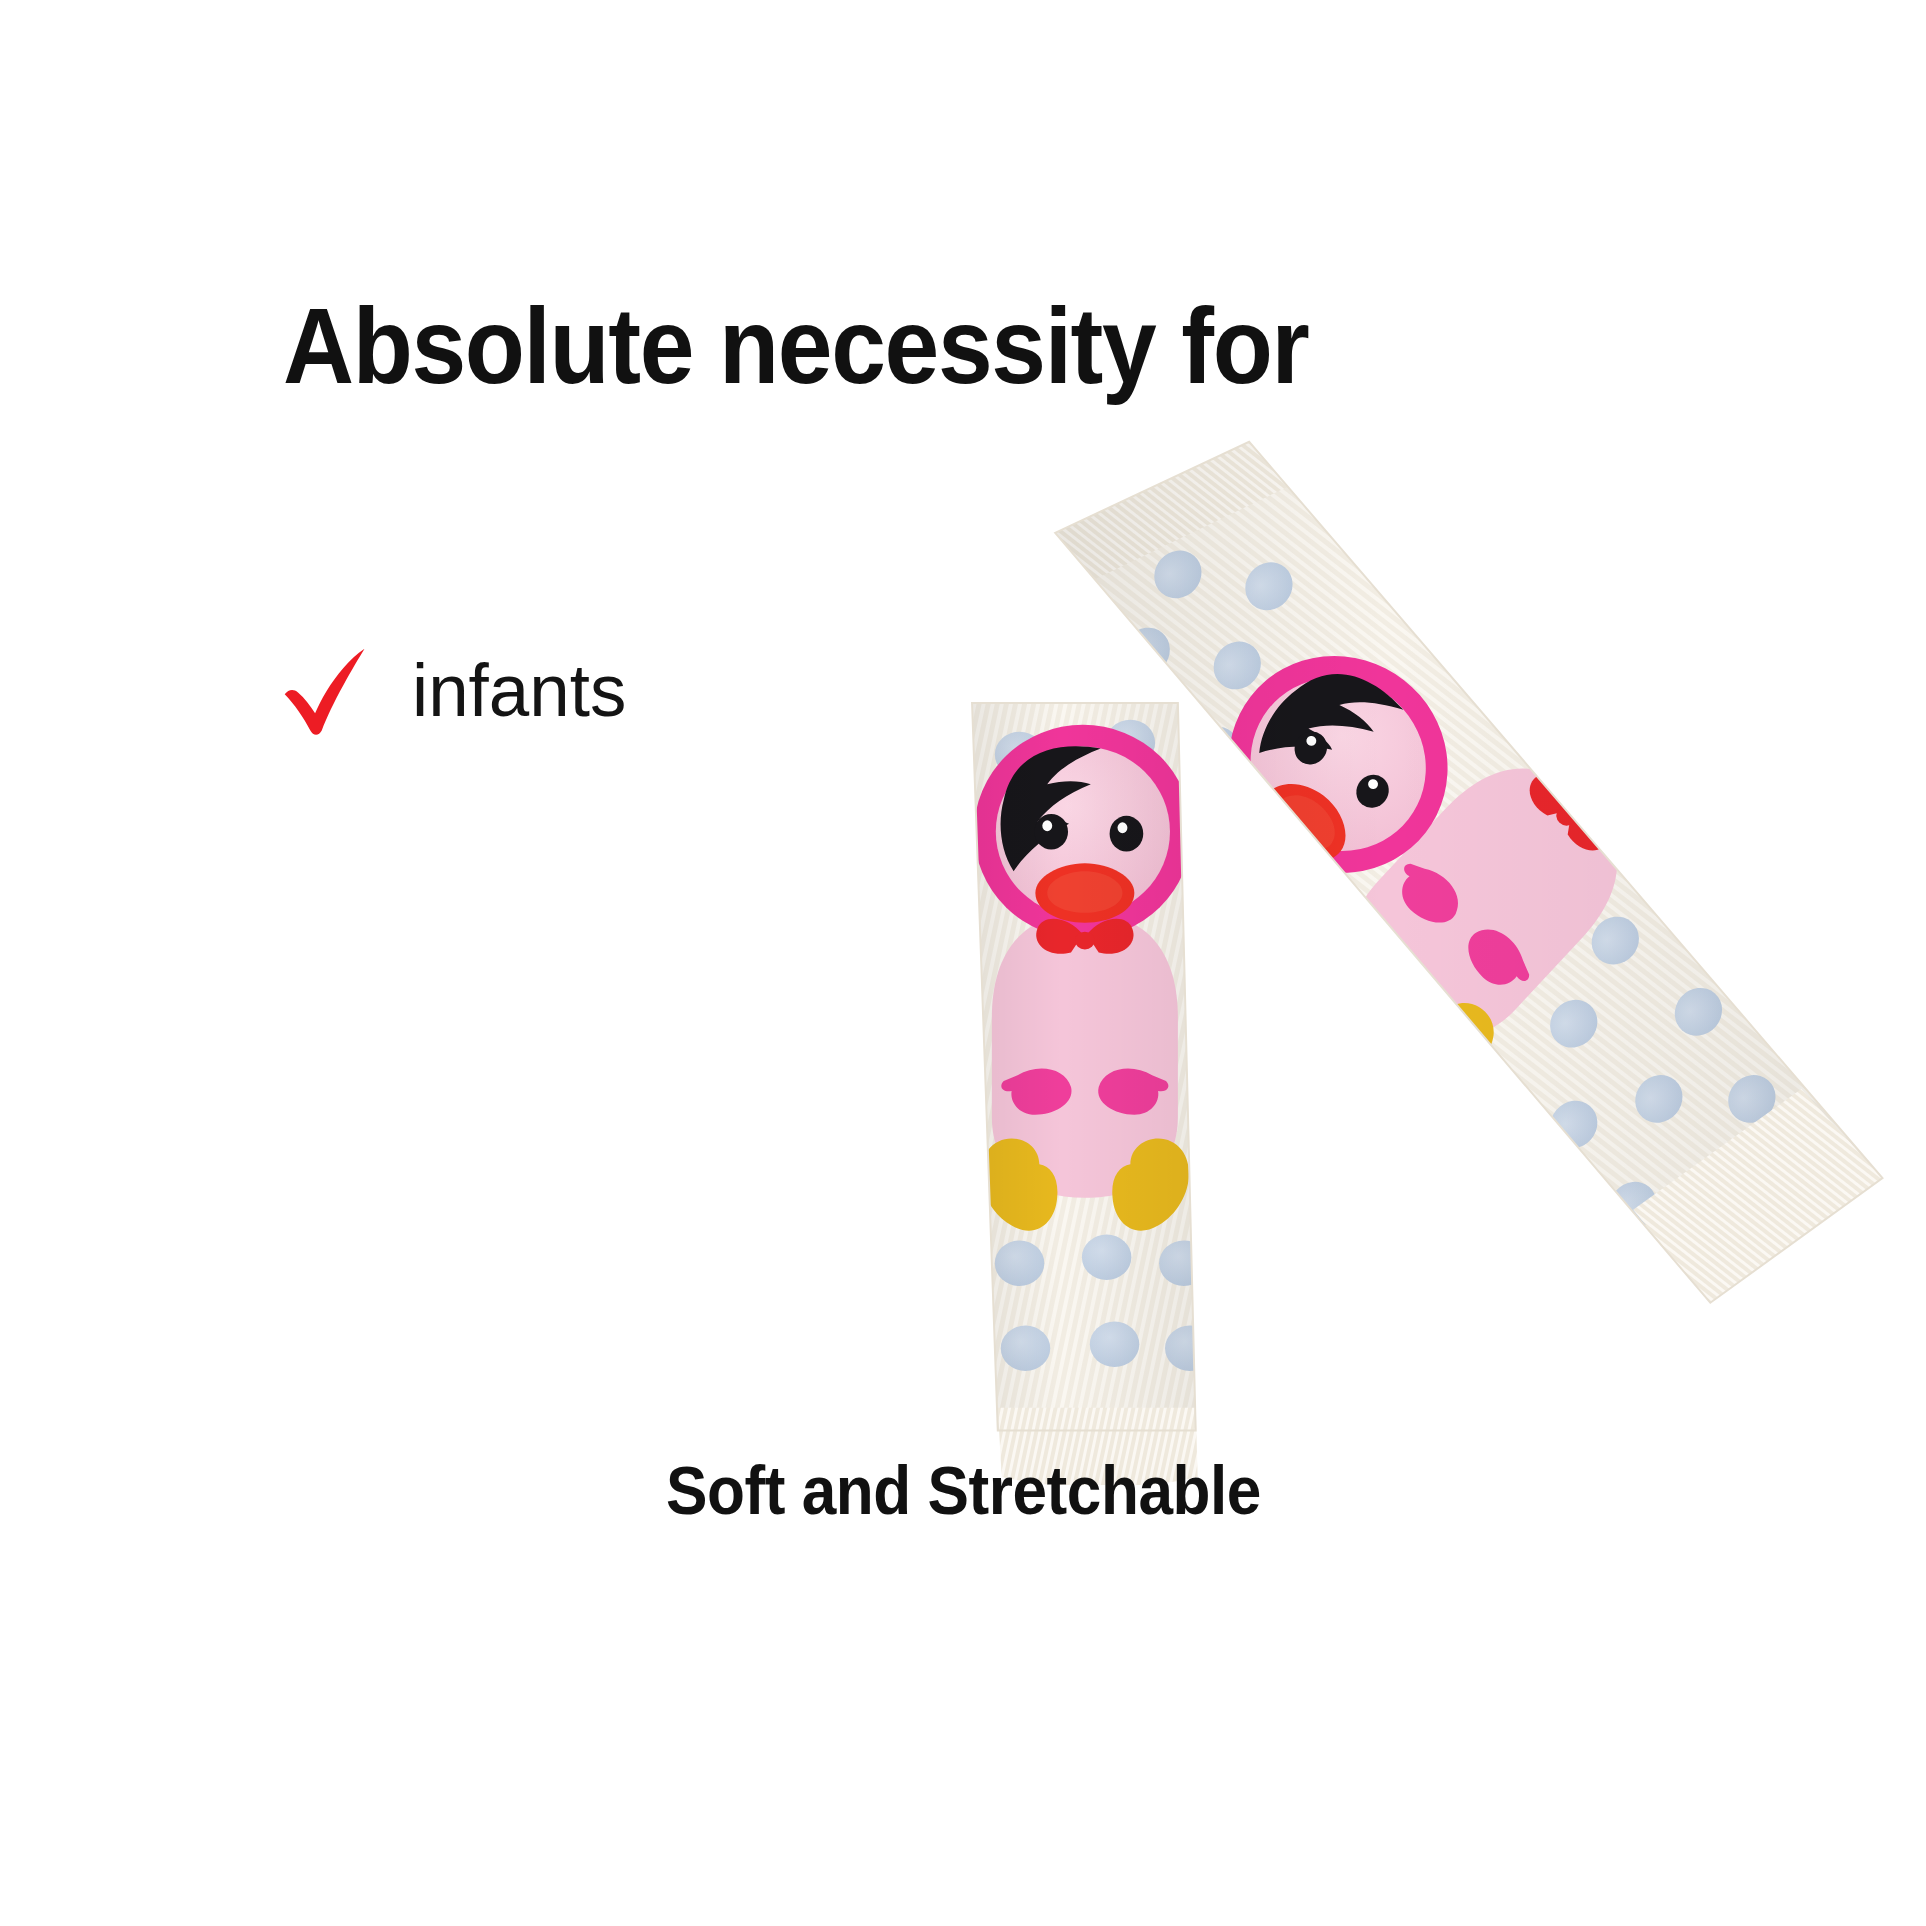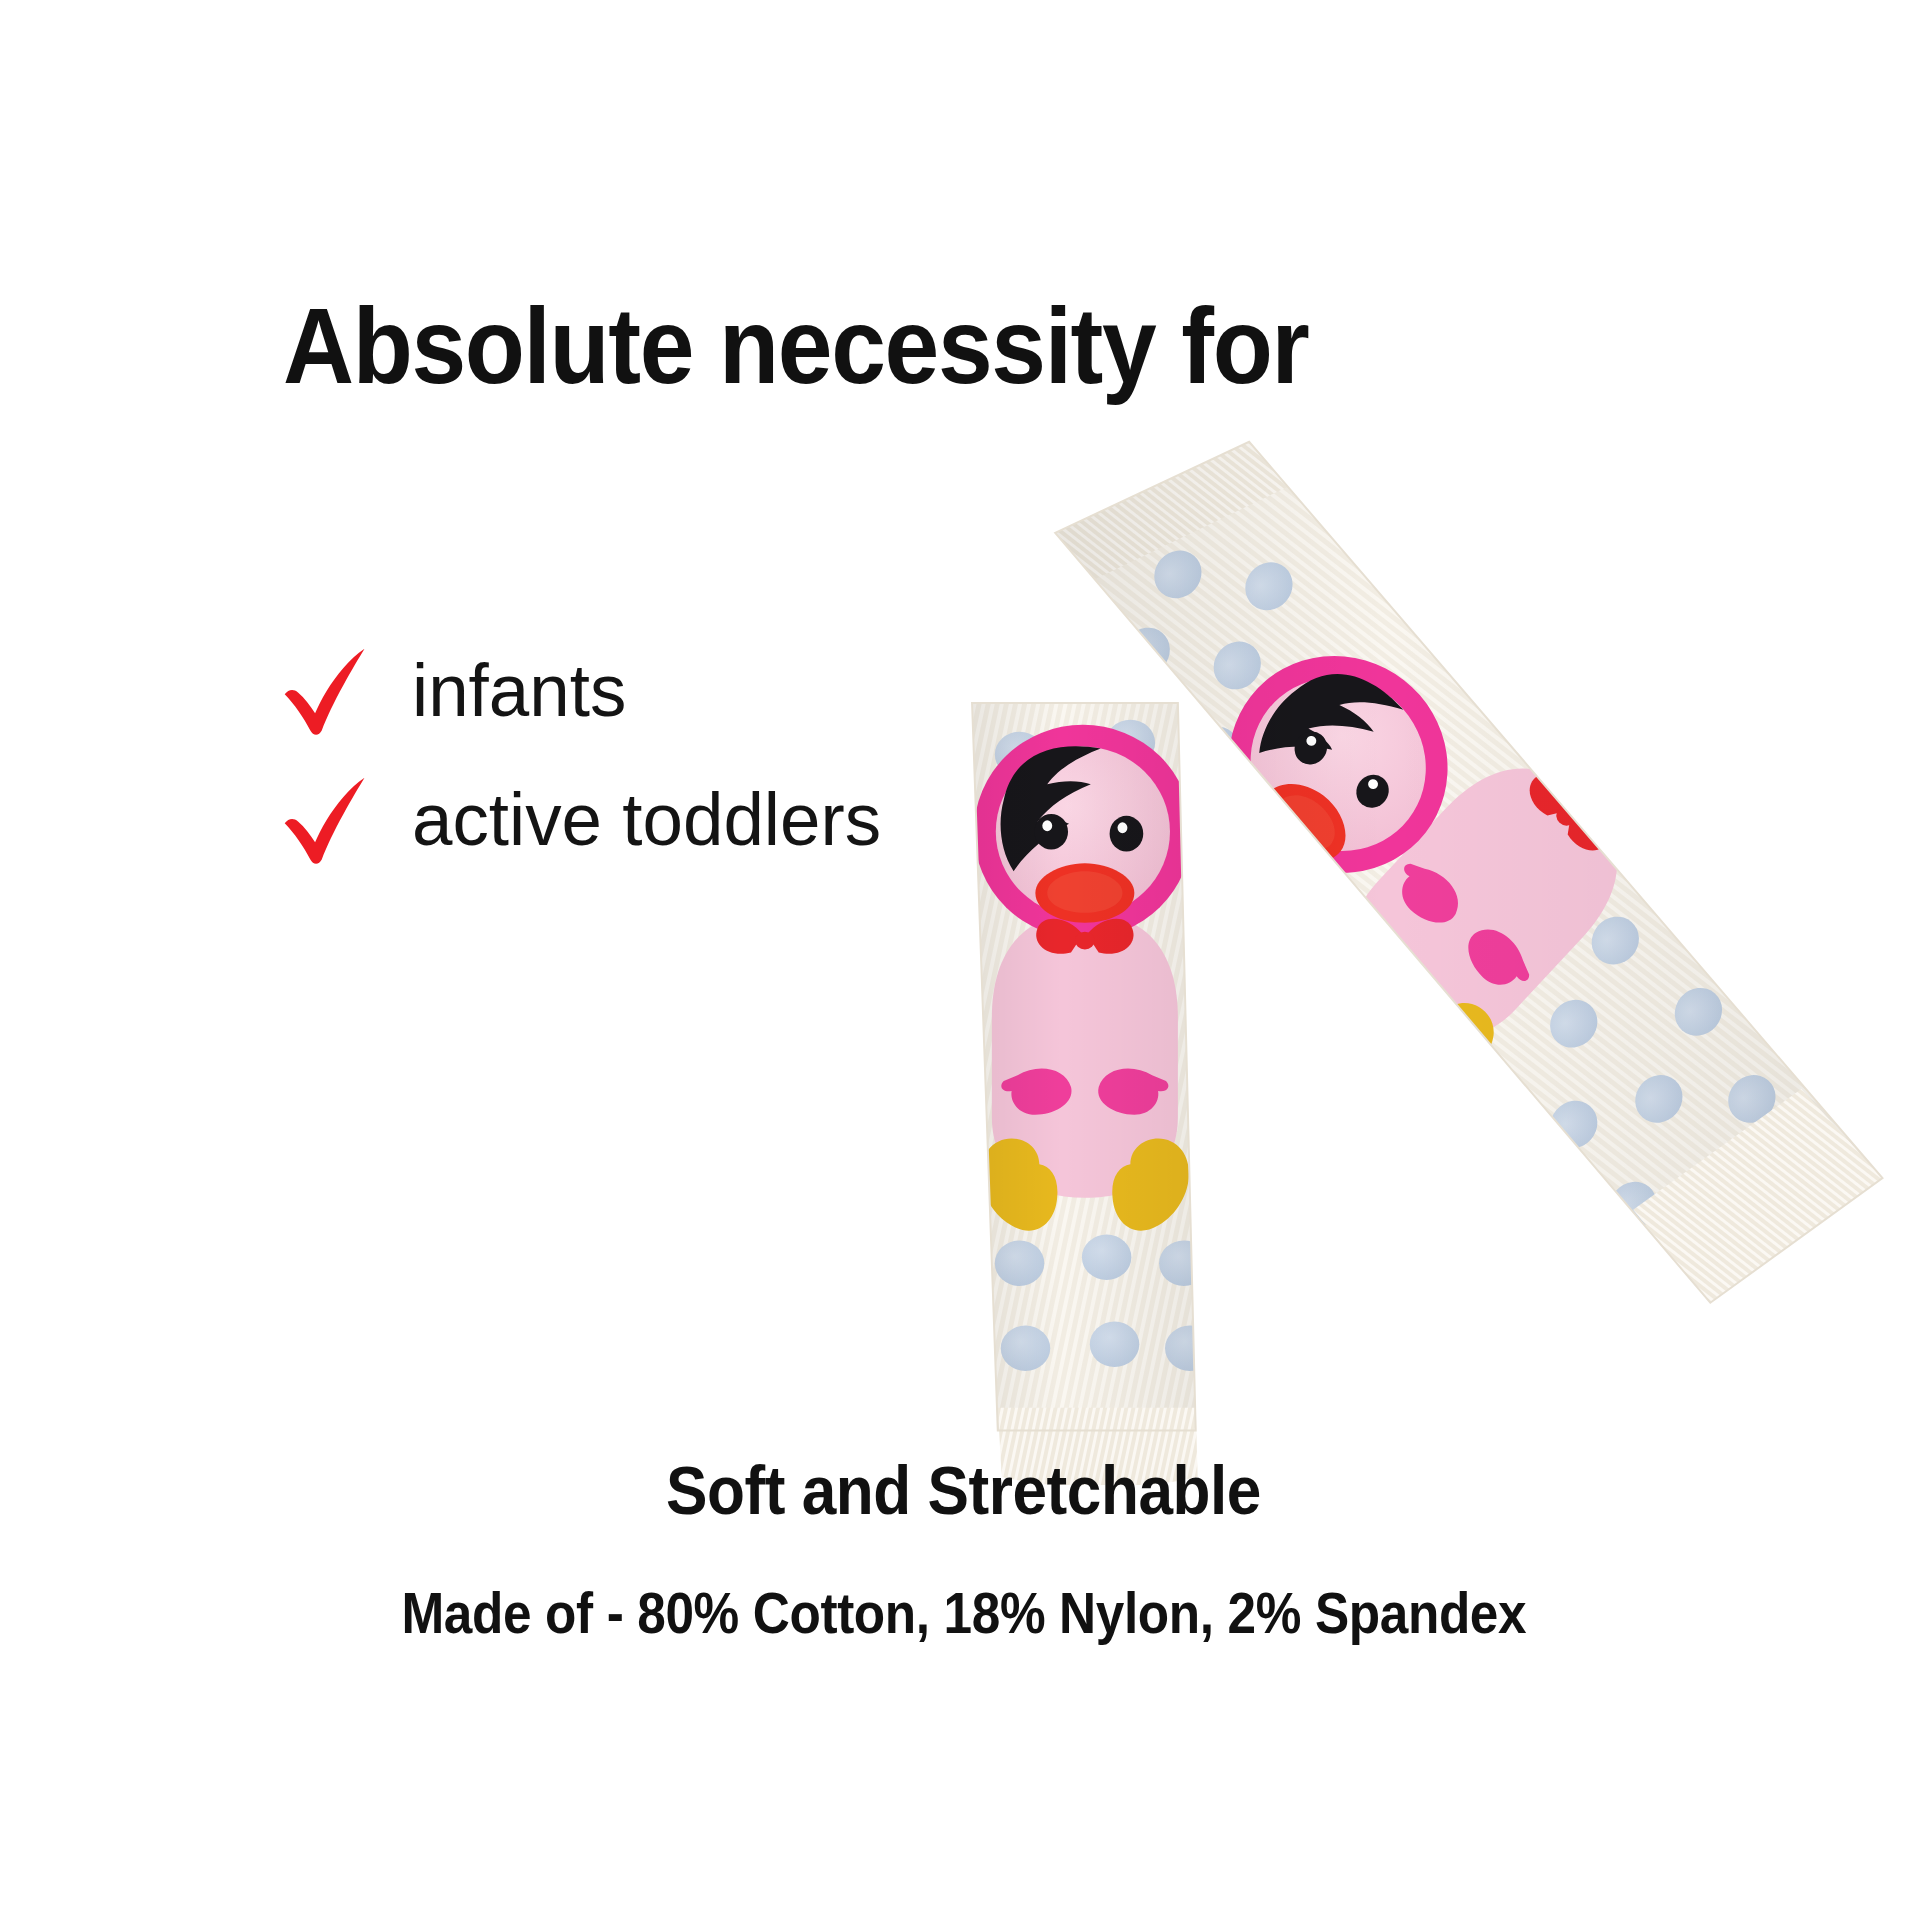--- a/index.html
+++ b/index.html
@@ -93,26 +93,20 @@
   <div class="benefit-list">
 
     <div class="benefit-row">
       <svg class="check-icon" viewBox="0 0 100 100">
         <path d="M6 54 C10 49 15 48 20 52 C27 58 33 66 38 74 C44 60 54 42 68 26 C75 18 82 11 90 6 C84 16 76 29 68 44 C58 62 50 79 45 92 C42 98 36 98 33 92 C26 79 16 64 6 54 Z" fill="#ED1C24"></path>
       </svg>
       <div class="benefit-label">infants</div>
     </div>
 
 
-    <div class="benefit-row">
-      <svg class="check-icon" viewBox="0 0 100 100">
-        <path d="M6 54 C10 49 15 48 20 52 C27 58 33 66 38 74 C44 60 54 42 68 26 C75 18 82 11 90 6 C84 16 76 29 68 44 C58 62 50 79 45 92 C42 98 36 98 33 92 C26 79 16 64 6 54 Z" fill="#ED1C24"></path>
-      </svg>
-      <div class="benefit-label">active toddlers</div>
-    </div>
 
   </div>
 
   <svg class="product-photo" viewBox="0 0 1060 1090">
     <defs>
       <pattern id="ribTex" width="9" height="9" patternUnits="userSpaceOnUse" patternTransform="rotate(12)">
         <rect width="9" height="9" fill="#F2EDE3"></rect>
         <rect x="0" y="0" width="4" height="9" fill="#FAF7F1"></rect>
       </pattern>
       <pattern id="ribTexB" width="9" height="9" patternUnits="userSpaceOnUse" patternTransform="rotate(-52)">
@@ -265,18 +259,15 @@
 
       <path d="M930 690 L1012 780 L838 906 L760 812 Z" fill="url(#cuffTexB)"></path>
       <path d="M176 128 L372 36 L1012 780 L838 906 Z" fill="none" stroke="#E6DFD2" stroke-width="2"></path>
     </g>
   </svg>
 
   <div class="tagline">
     <span>Soft and Stretchable</span>
   </div>
 
-  <div class="material">
-    <span>Made of - 80% Cotton, 18% Nylon, 2% Spandex</span>
-  </div>
 
 </div>
 
 
 </body></html>

